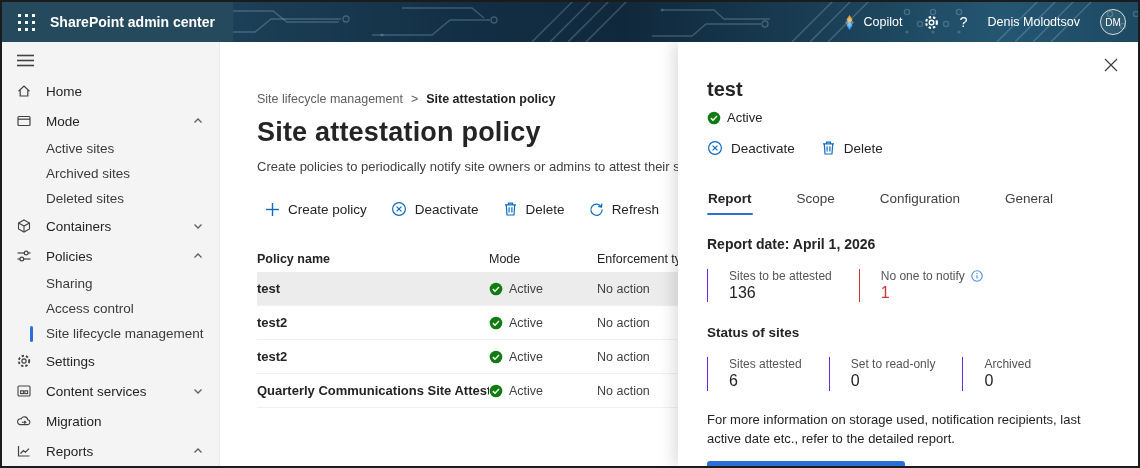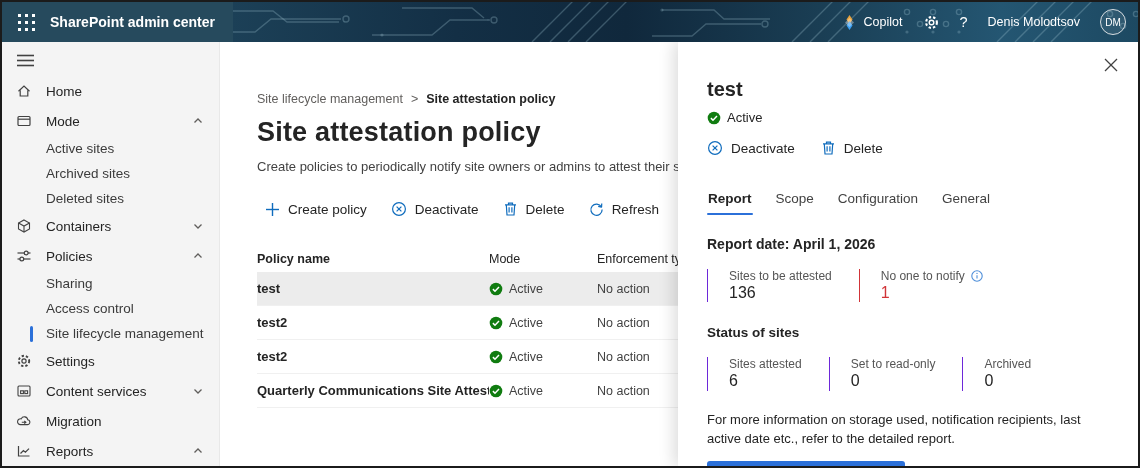--- a/index.html
+++ b/index.html
@@ -67,21 +67,21 @@
   .cell-mode { display:flex; align-items:center; gap:6px; font-size:12.5px; color:#424242; }
   .cell-enf { font-size:12.5px; color:#424242; }
 
   
   .panel { position:absolute; left:676px; top:40px; right:0; bottom:0; background:#fff; z-index:10;
     box-shadow:-5px 0 14px rgba(0,0,0,.13); padding:14px 24px 0 29px; }
   .panel-close { position:absolute; top:12px; right:16px; background:none; border:none; cursor:pointer; padding:4px; }
   .panel-title { font-size:20px; font-weight:700; color:#242424; margin-top:22px; }
   .panel-status { display:flex; align-items:center; gap:6px; margin-top:9px; font-size:13px; color:#242424; }
   .panel-actions { display:flex; align-items:center; gap:10px; margin-top:10px; }
-  .panel-tabs { display:flex; align-items:flex-end; gap:22px; margin-top:26px; }
+  .panel-tabs { display:flex; align-items:flex-end; gap:43px; margin-top:26px; }
   .tab { position:relative; background:none; border:none; cursor:pointer; font-family:inherit;
     font-size:13.5px; color:#424242; padding:4px 1px 9px 1px; }
   .tab.active { color:#242424; font-weight:700; }
   .tab.active::after { content:""; position:absolute; left:0; right:0; bottom:0; height:2.5px;
     background:#2b70d9; border-radius:2px; }
   .report-date { font-size:14px; font-weight:700; color:#242424; margin-top:21px; }
   .metric-row { display:flex; align-items:flex-start; gap:27px; margin-top:17px; }
   .metric { border-left:1px solid #6d28d9; padding-left:21px; display:flex; flex-direction:column; gap:1px; }
   .metric.red { border-left-color:#d13438; }
   .m-label { font-size:12px; color:#555; display:flex; align-items:center; gap:6px; white-space:nowrap; }

